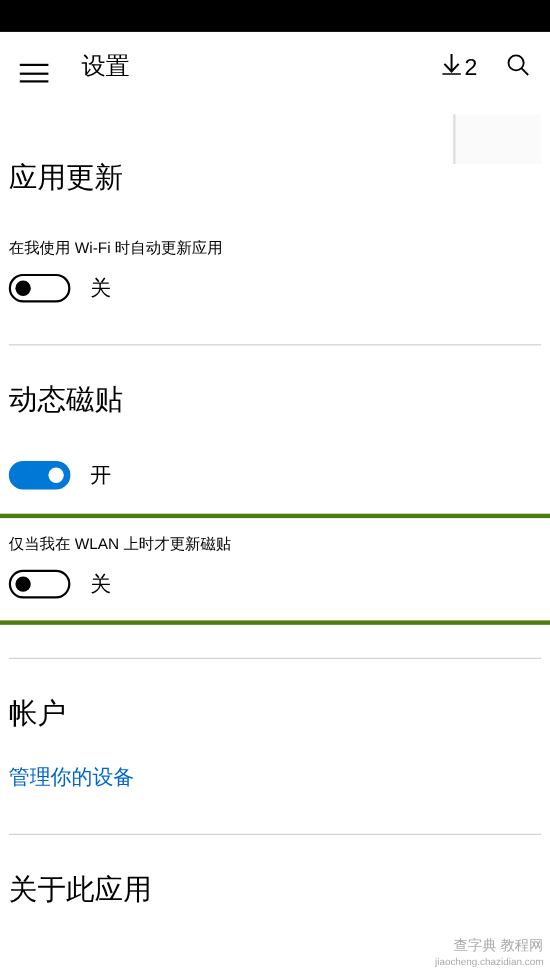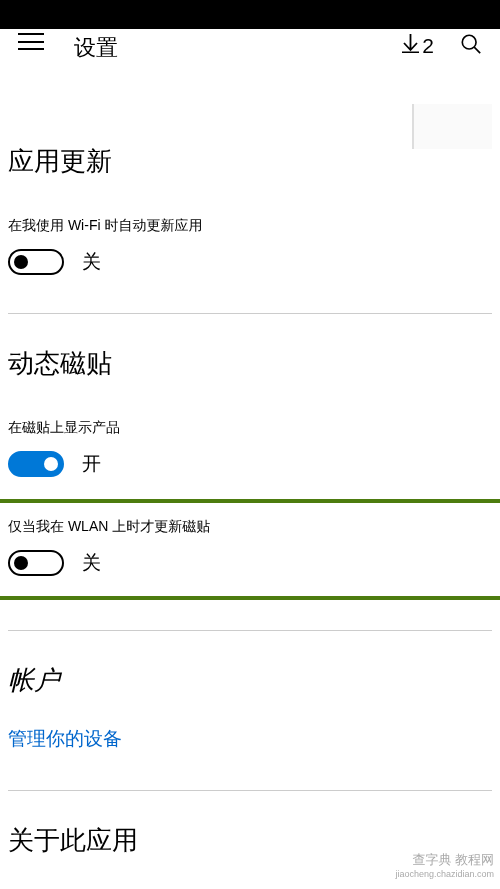--- a/index.html
+++ b/index.html
@@ -13,21 +13,21 @@
       height: 889px;
       background: #fff;
       position: relative;
     }
     .status-bar {
       height: 29px;
       background: #000;
     }
     .header {
       display: flex;
-      align-items: flex-start;
+      align-items: flex-end;
       padding: 4px 18px 14px 18px;
       height: 60px;
     }
     .hamburger {
       display: flex;
       flex-direction: column;
       justify-content: space-between;
       width: 26px;
       height: 17px;
       margin-right: 30px;
@@ -151,21 +151,20 @@
       margin-top: 22px;
     }
     .highlight-box .setting-label {
       margin-bottom: 14px;
     }
     .section-account .divider {
       margin: 30px 0 32px 0;
     }
     .section-account .section-title {
       margin-bottom: 28px;
-      font-style: italic;
     }
     .watermark {
       position: absolute;
       bottom: 8px;
       right: 6px;
       text-align: right;
       font-size: 13px;
       color: #aaa;
       line-height: 1.3;
       margin-left: 40px;
@@ -217,21 +216,20 @@
           <div class="knob"></div>
         </div>
       <span class="toggle-text">关</span>
     </div>
   </div>
 
   <div class="divider"></div>
 
   <div>
     <h2 class="section-title">动态磁贴</h2>
-    <div class="setting-label">在磁贴上显示产品</div>
     <div class="toggle-row">
       <div class="toggle on">
           <div class="knob"></div>
         </div>
       <span class="toggle-text">开</span>
     </div>
 
     <div class="highlight-box">
       <div class="setting-label">仅当我在 WLAN 上时才更新磁贴</div>
       <div class="toggle-row">

